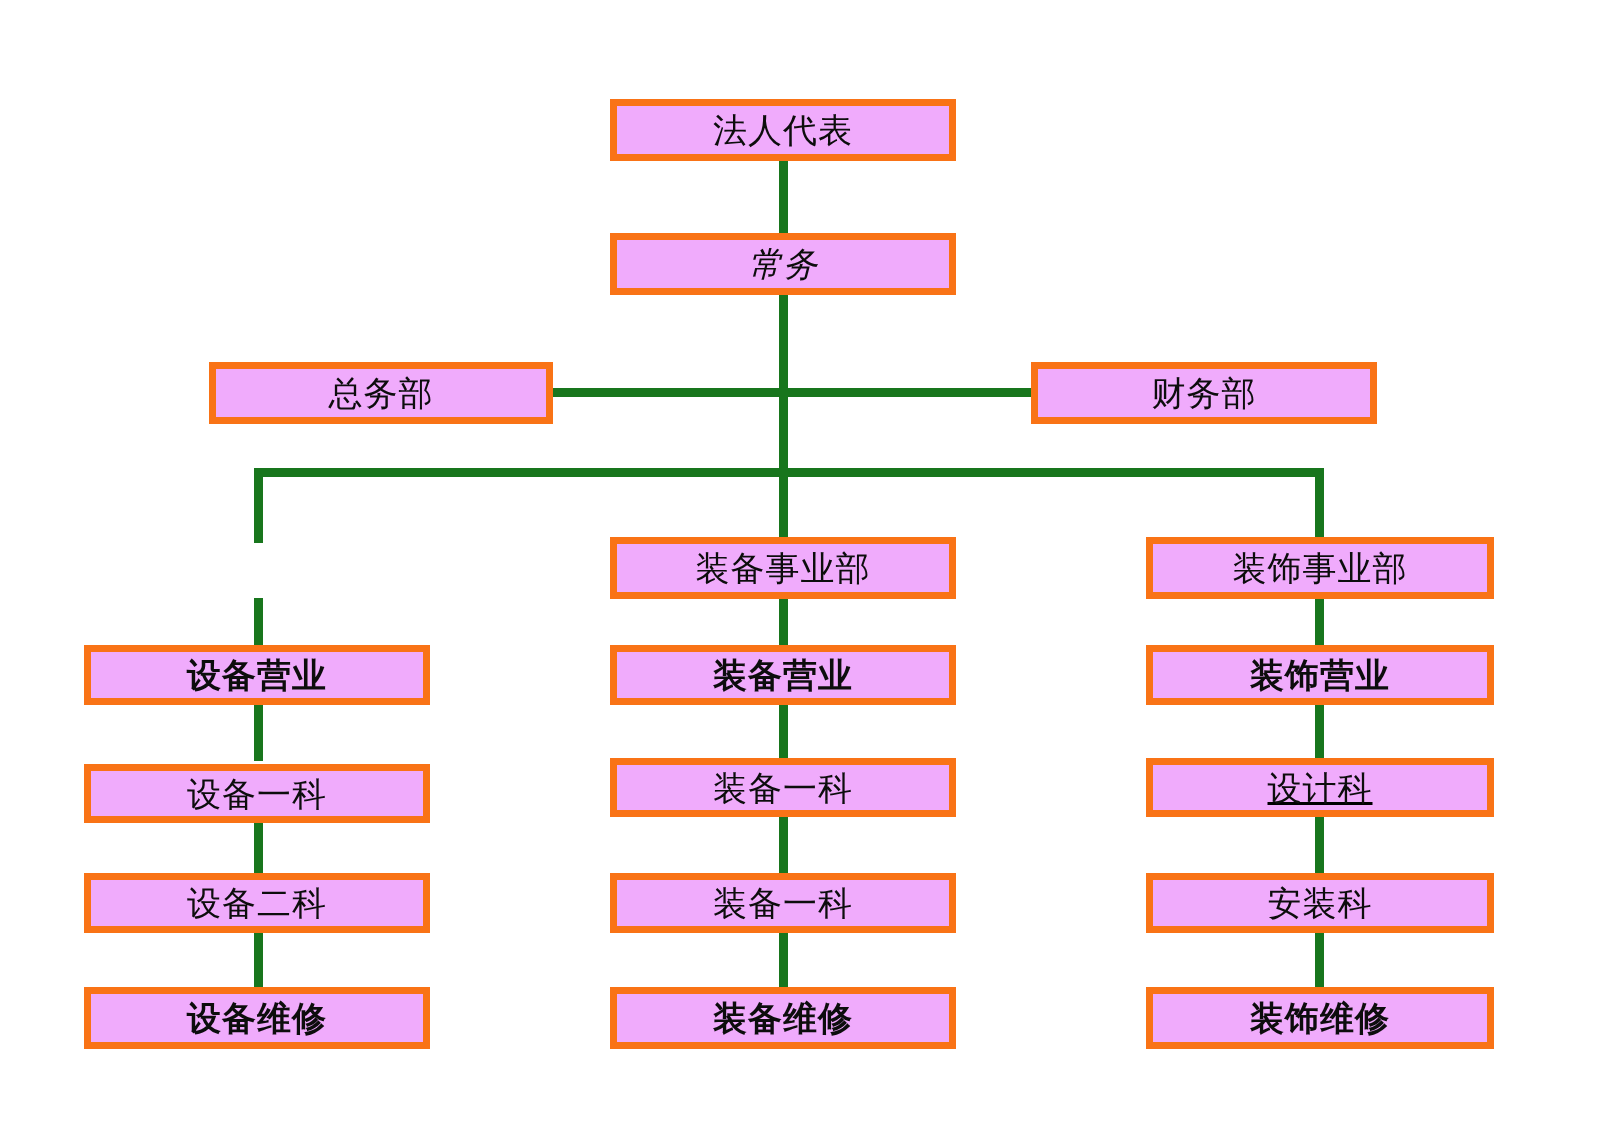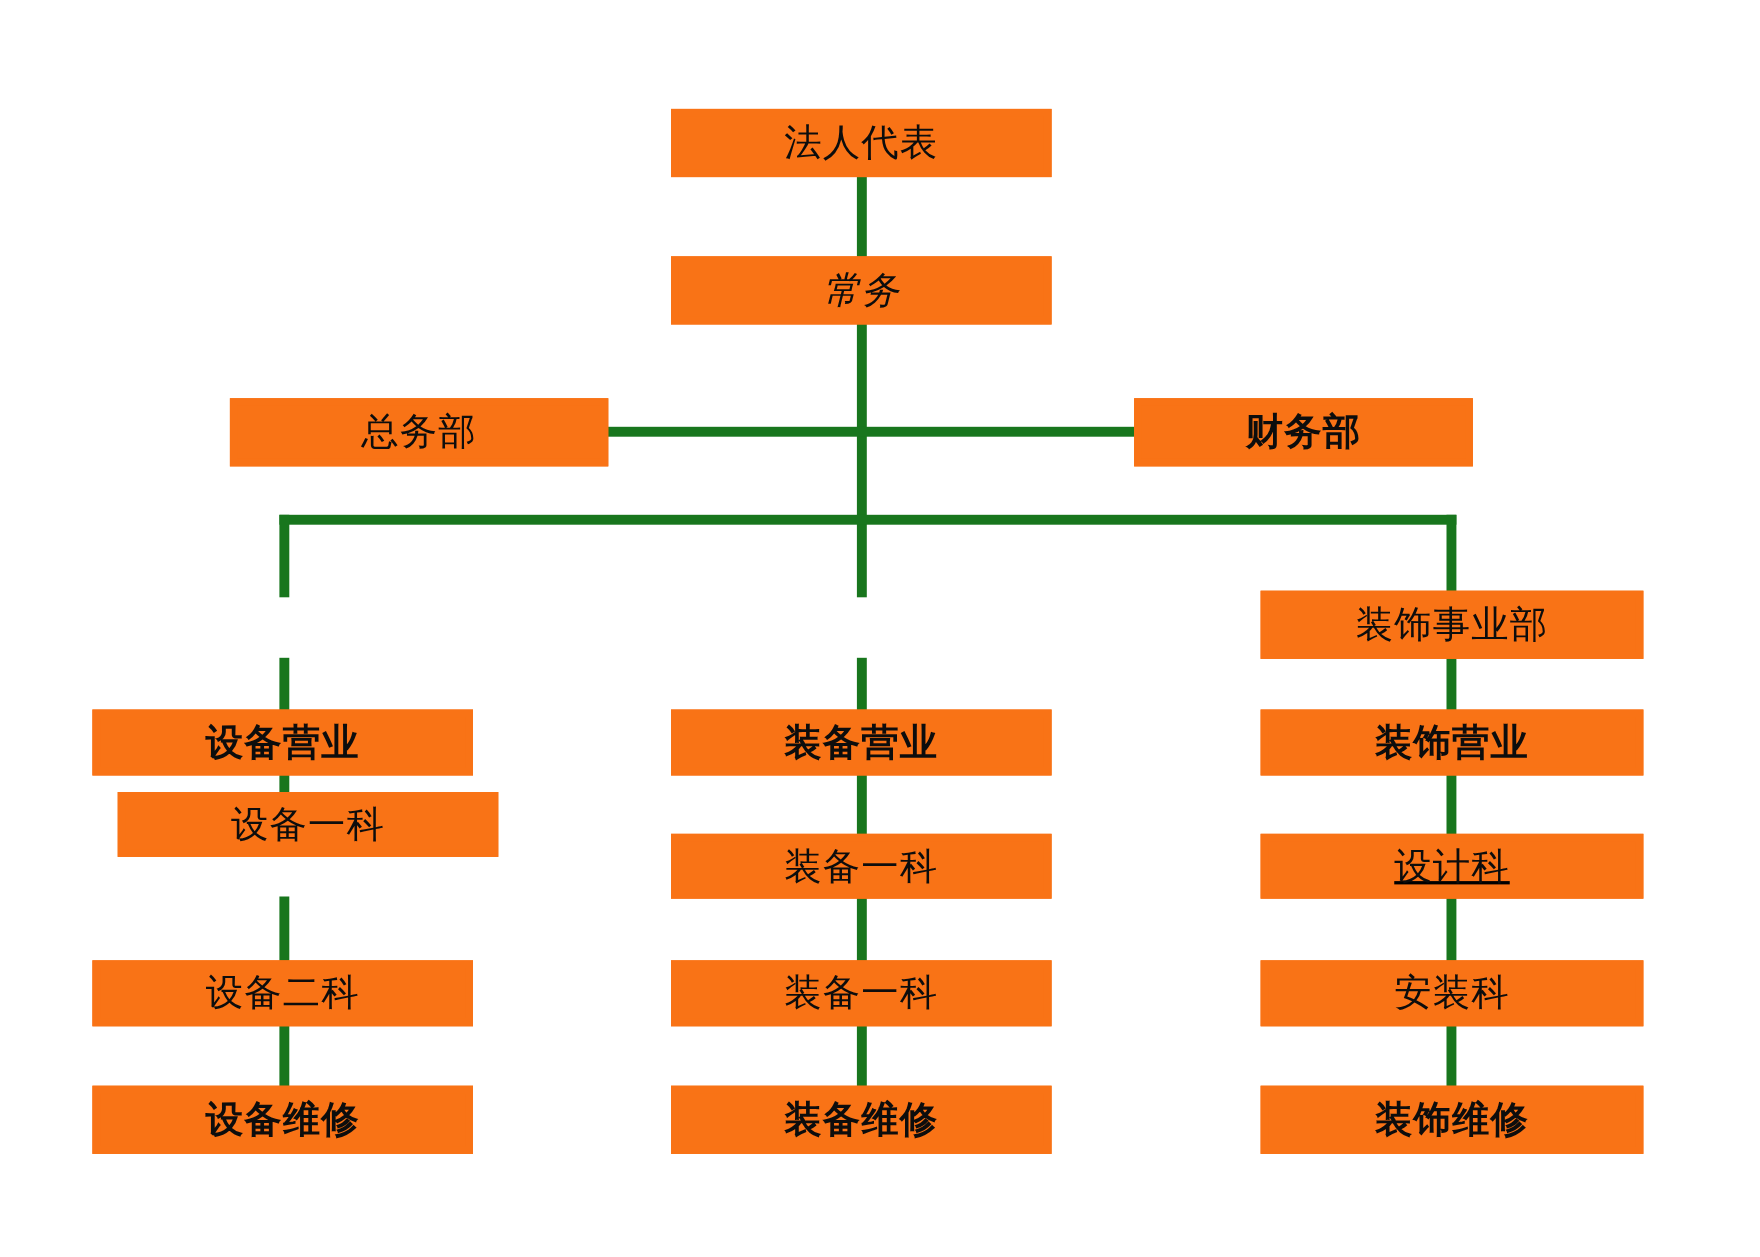--- a/index.html
+++ b/index.html
@@ -14,21 +14,21 @@
     position: relative;
     width: 1600px;
     height: 1143px;
     background: #ffffff;
     overflow: hidden;
   }
   .node {
     position: absolute;
     box-sizing: border-box;
     border: 7px solid #f97316;
-    background: #f97316;
+    background: #f0abfc;
     display: flex;
     align-items: center;
     justify-content: center;
     z-index: 3;
     text-align: right;
   }
   .node-label {
     font-family: "DejaVu Serif", "Liberation Serif", serif;
     font-size: 34px;
     line-height: 1;
@@ -81,37 +81,40 @@
   </div>
 
   <div class="node" style="left:610px; top:233px; width:346px; height:62px;font-style:italic;">
     <span class="node-label">常务</span>
   </div>
 
   <div class="node" style="left:209px; top:362px; width:344px; height:62px;">
     <span class="node-label">总务部</span>
   </div>
 
-  <div class="node" style="left:1031px; top:362px; width:308px; height:62px;font-weight:bold;">
+  <div class="node" style="left:1031px; top:362px; width:346px; height:62px;">
     <span class="node-label">财务部</span>
   </div>
 
   <div class="node" style="left:84px; top:645px; width:346px; height:60px;">
     <span class="node-label heavy">设备营业</span>
   </div>
-  <div class="node" style="left:84px; top:720px; width:346px; height:59px;margin-left:23px;">
+  <div class="node" style="left:84px; top:764px; width:346px; height:59px;">
     <span class="node-label">设备一科</span>
   </div>
   <div class="node" style="left:84px; top:873px; width:346px; height:60px;">
     <span class="node-label">设备二科</span>
   </div>
   <div class="node" style="left:84px; top:987px; width:346px; height:62px;">
     <span class="node-label heavy">设备维修</span>
   </div>
 
+  <div class="node" style="left:610px; top:537px; width:346px; height:62px;">
+    <span class="node-label">装备事业部</span>
+  </div>
   <div class="node" style="left:610px; top:645px; width:346px; height:60px;">
     <span class="node-label heavy">装备营业</span>
   </div>
   <div class="node" style="left:610px; top:758px; width:346px; height:59px;">
     <span class="node-label">装备一科</span>
   </div>
   <div class="node" style="left:610px; top:873px; width:346px; height:60px;">
     <span class="node-label">装备一科</span>
   </div>
   <div class="node" style="left:610px; top:987px; width:346px; height:62px;">

